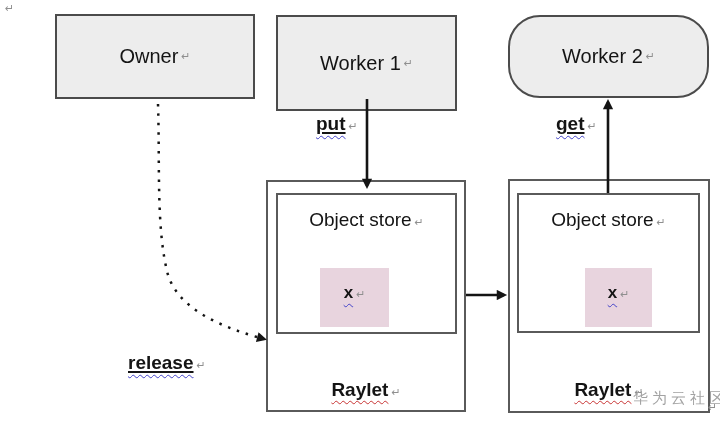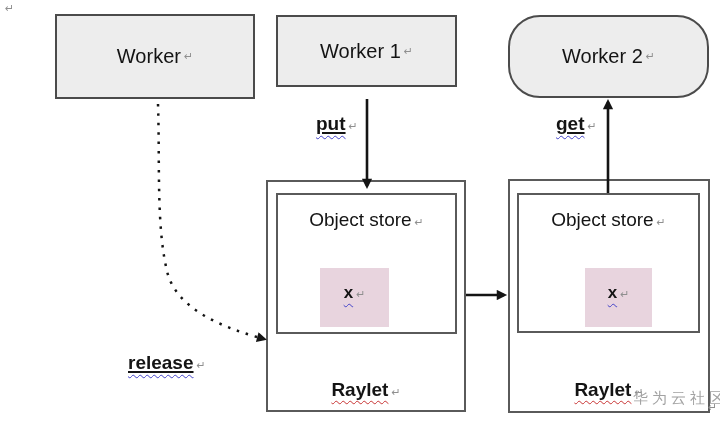--- a/index.html
+++ b/index.html
@@ -2,21 +2,21 @@
 <html><head>
 <meta charset="utf-8">
 <style>
   html,body{margin:0;padding:0;background:#fff;}
   .page{position:relative;width:720px;height:422px;background:#ffffff;overflow:hidden;
         font-family:"Liberation Sans","DejaVu Sans",sans-serif;color:#141414;}
   
   .node{position:absolute;box-sizing:border-box;background:#ededed;border:2px solid #4b4b4b;
         display:flex;align-items:center;justify-content:center;font-size:20px;}
   #box-owner{left:55px;top:14px;width:200px;height:85px;}
-  #box-worker1{left:276px;top:15px;width:181px;height:72px;}
+  #box-worker1{left:276px;top:15px;width:181px;height:96px;}
   #box-worker2{left:508px;top:15px;width:201px;height:83px;border-radius:32px;}
   
   .frame{position:absolute;box-sizing:border-box;background:#ffffff;border:2px solid #5a5a5a;}
   #outer1{left:266px;top:180px;width:200px;height:232px;}
   #inner1{left:276px;top:193px;width:181px;height:141px;}
   #outer2{left:508px;top:179px;width:202px;height:234px;}
   #inner2{left:517px;top:193px;width:183px;height:140px;}
   .chip{position:absolute;background:#e8d4de;}
   #chip1{left:320px;top:268px;width:69px;height:59px;}
   #chip2{left:585px;top:268px;width:67px;height:59px;}
@@ -50,21 +50,21 @@
   .arrows{position:absolute;left:0;top:0;z-index:20;}
 </style>
 </head>
 <body>
 
 <div class="page">
 
   <span class="pmark" id="pmark-top">↵</span>
 
   <div class="node" id="box-owner">
-    <span>Worker</span>
+    <span>Owner</span>
       <span class="pmark">↵</span>
   </div>
   <div class="node" id="box-worker1">
     <span>Worker 1</span>
       <span class="pmark">↵</span>
   </div>
   <div class="node" id="box-worker2">
     <span>Worker 2</span>
       <span class="pmark">↵</span>
   </div>

